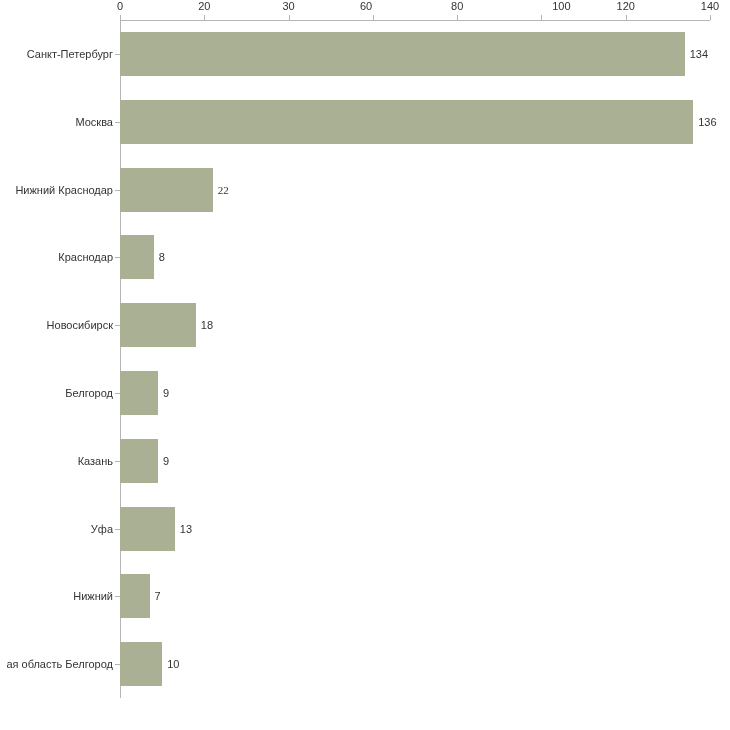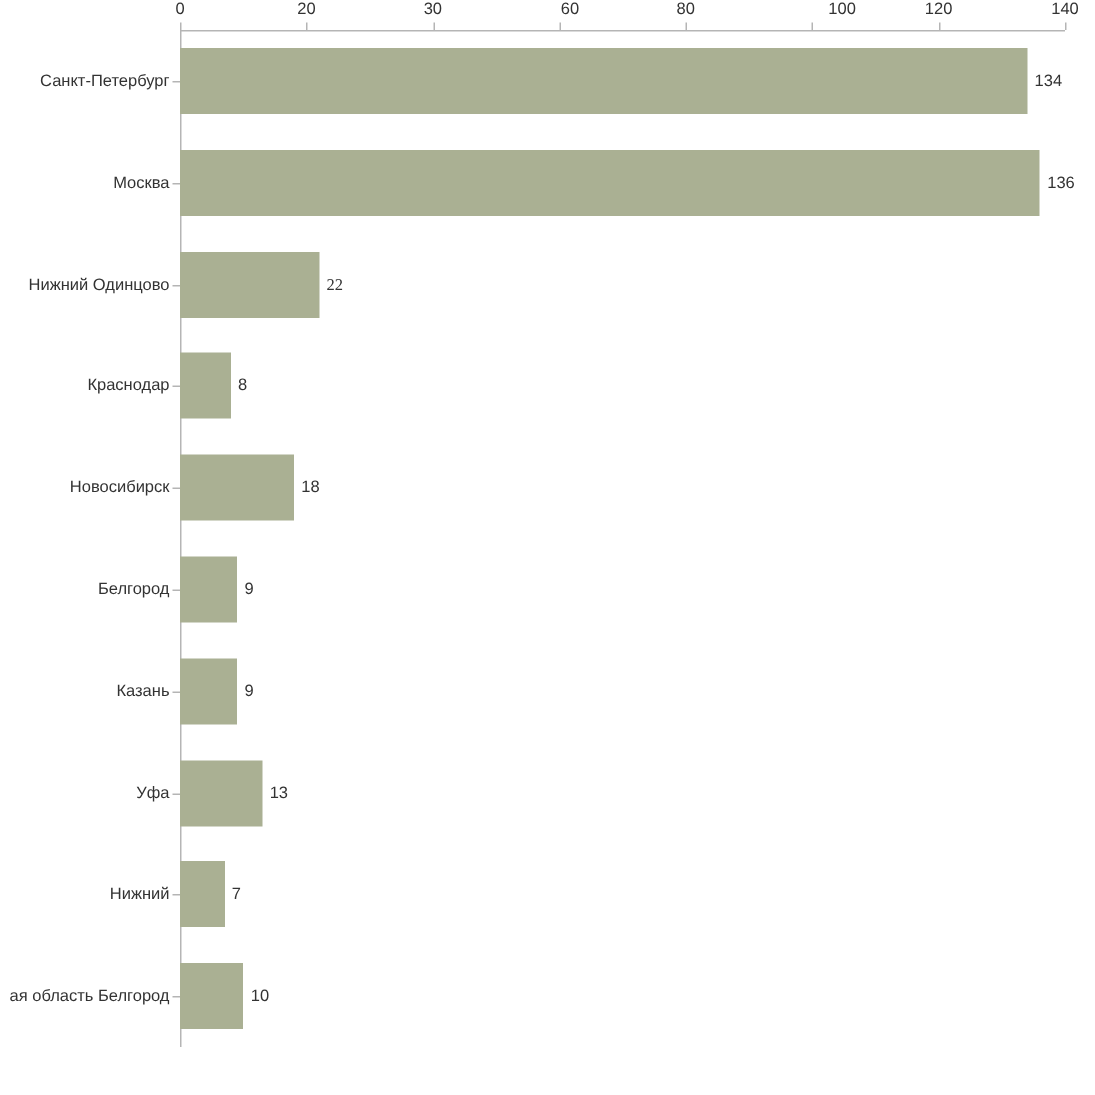--- a/index.html
+++ b/index.html
@@ -95,42 +95,42 @@
   <div class="axis-line y-axis-left"></div>
 
   <div id="x-ticks">
       <div class="tick-mark" style="left: 120px;"></div>
       <div class="tick-label" style="left: 120px;">0</div>
       <div class="tick-mark" style="left: 204.286px;"></div>
       <div class="tick-label" style="left: 204.286px;">20</div>
       <div class="tick-mark" style="left: 288.571px;"></div>
       <div class="tick-label" style="left: 288.571px;">30</div>
       <div class="tick-mark" style="left: 372.857px;"></div>
-      <div class="tick-label" style="left: 380px;">60</div>
+      <div class="tick-label" style="left: 366px;">60</div>
       <div class="tick-mark" style="left: 457.143px;"></div>
       <div class="tick-label" style="left: 457.143px;">80</div>
       <div class="tick-mark" style="left: 541.429px;"></div>
       <div class="tick-label" style="left: 541.429px; margin-left: 20px;">100</div>
       <div class="tick-mark" style="left: 625.714px;"></div>
       <div class="tick-label" style="left: 625.714px;">120</div>
       <div class="tick-mark" style="left: 710px;"></div>
       <div class="tick-label" style="left: 710px;">140</div>
     </div>
   <div id="y-labels">
       <div class="y-tick-mark" style="top: 53.9px;"></div>
       <div class="cat-label-wrap" style="top: 53.9px;">
         <div class="cat-label">Санкт-Петербург</div>
       </div>
       <div class="y-tick-mark" style="top: 121.7px;"></div>
       <div class="cat-label-wrap" style="top: 121.7px;">
         <div class="cat-label">Москва</div>
       </div>
       <div class="y-tick-mark" style="top: 189.5px;"></div>
       <div class="cat-label-wrap" style="top: 189.5px;">
-        <div class="cat-label">Нижний Одинцово</div>
+        <div class="cat-label">Нижний Краснодар</div>
       </div>
       <div class="y-tick-mark" style="top: 257.3px;"></div>
       <div class="cat-label-wrap" style="top: 257.3px;">
         <div class="cat-label">Краснодар</div>
       </div>
       <div class="y-tick-mark" style="top: 325.1px;"></div>
       <div class="cat-label-wrap" style="top: 325.1px;">
         <div class="cat-label">Новосибирск</div>
       </div>
       <div class="y-tick-mark" style="top: 392.9px;"></div>

